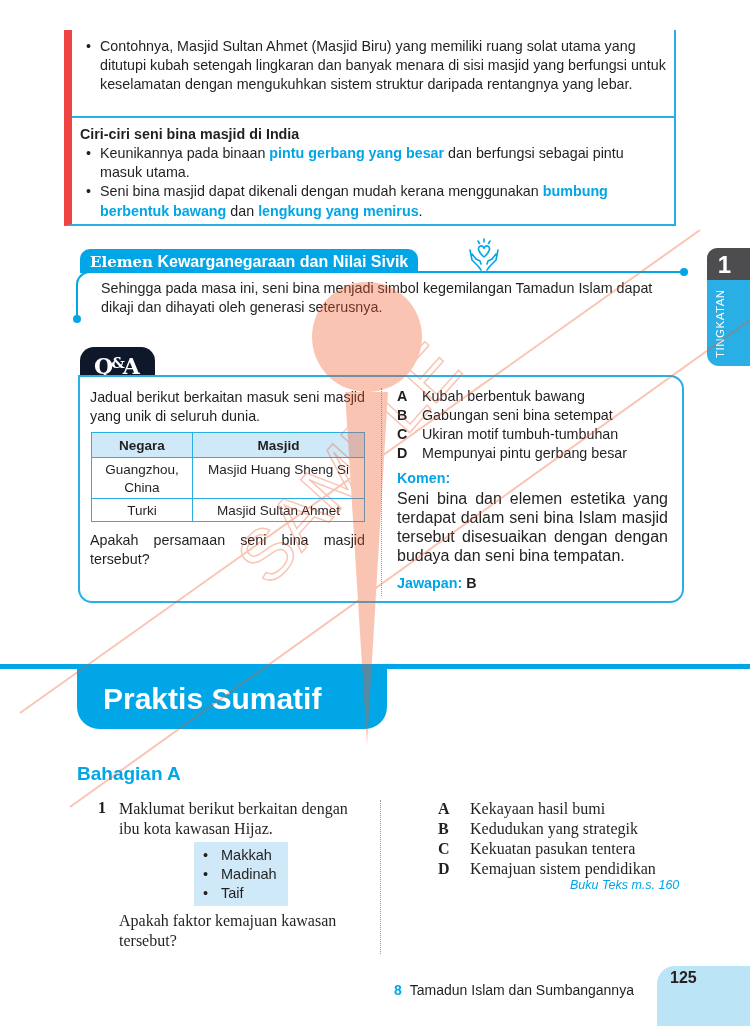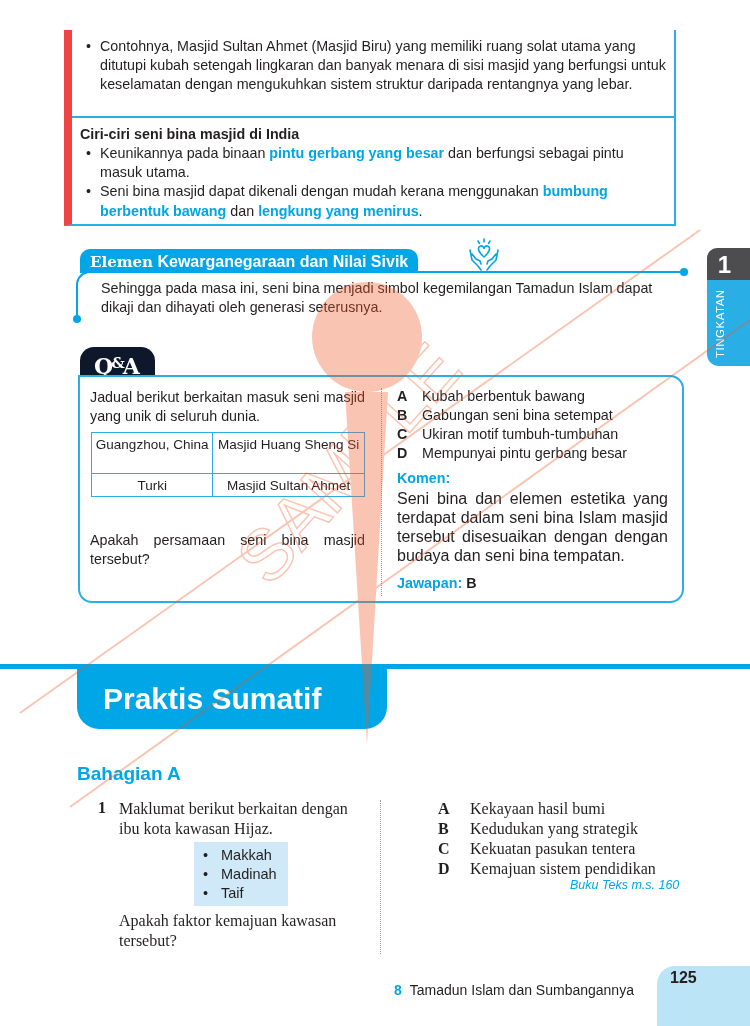--- a/index.html
+++ b/index.html
@@ -132,20 +132,24 @@
       <span>TINGKATAN</span>
     </div>
 </div>
 
 <div id="qa-tab" class="abs"><span>Q</span><small>&amp;</small><span>A</span></div>
 <div id="qa-box" class="abs"></div>
 <div id="qa-divider" class="abs"></div>
 <div id="qa-intro" class="abs">Jadual berikut berkaitan masuk seni masjid yang unik di seluruh dunia.</div>
 <table id="qa-table" class="abs">
   <tbody>
+      <tr>
+    <th style="width:100px">Negara</th>
+    <th>Masjid</th>
+  </tr>
   <tr class="r1">
     <td>Guangzhou, China</td>
     <td>Masjid Huang Sheng Si</td>
   </tr>
   <tr class="r2">
     <td>Turki</td>
     <td>Masjid Sultan Ahmet</td>
   </tr>
 </tbody>
   </table>

